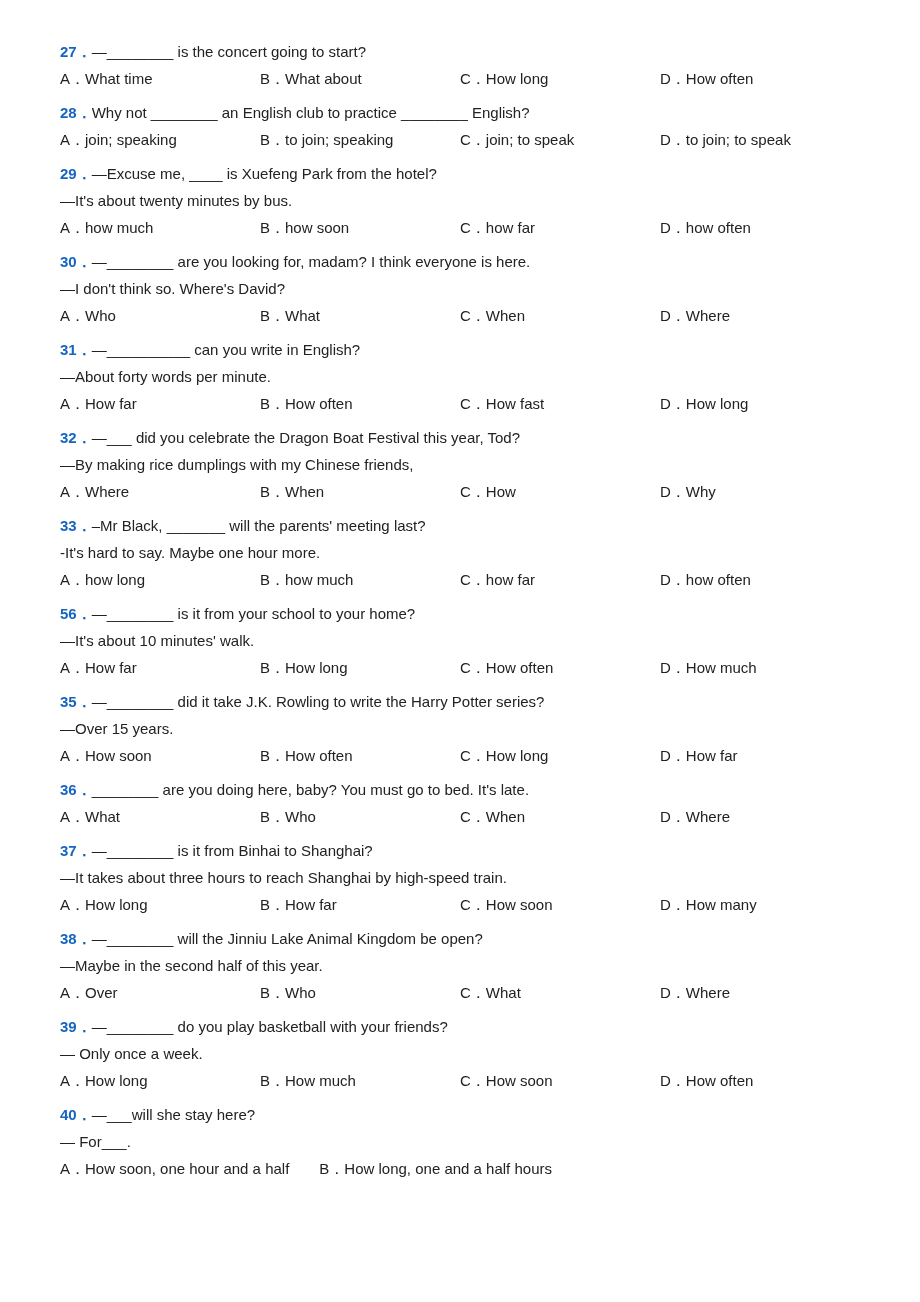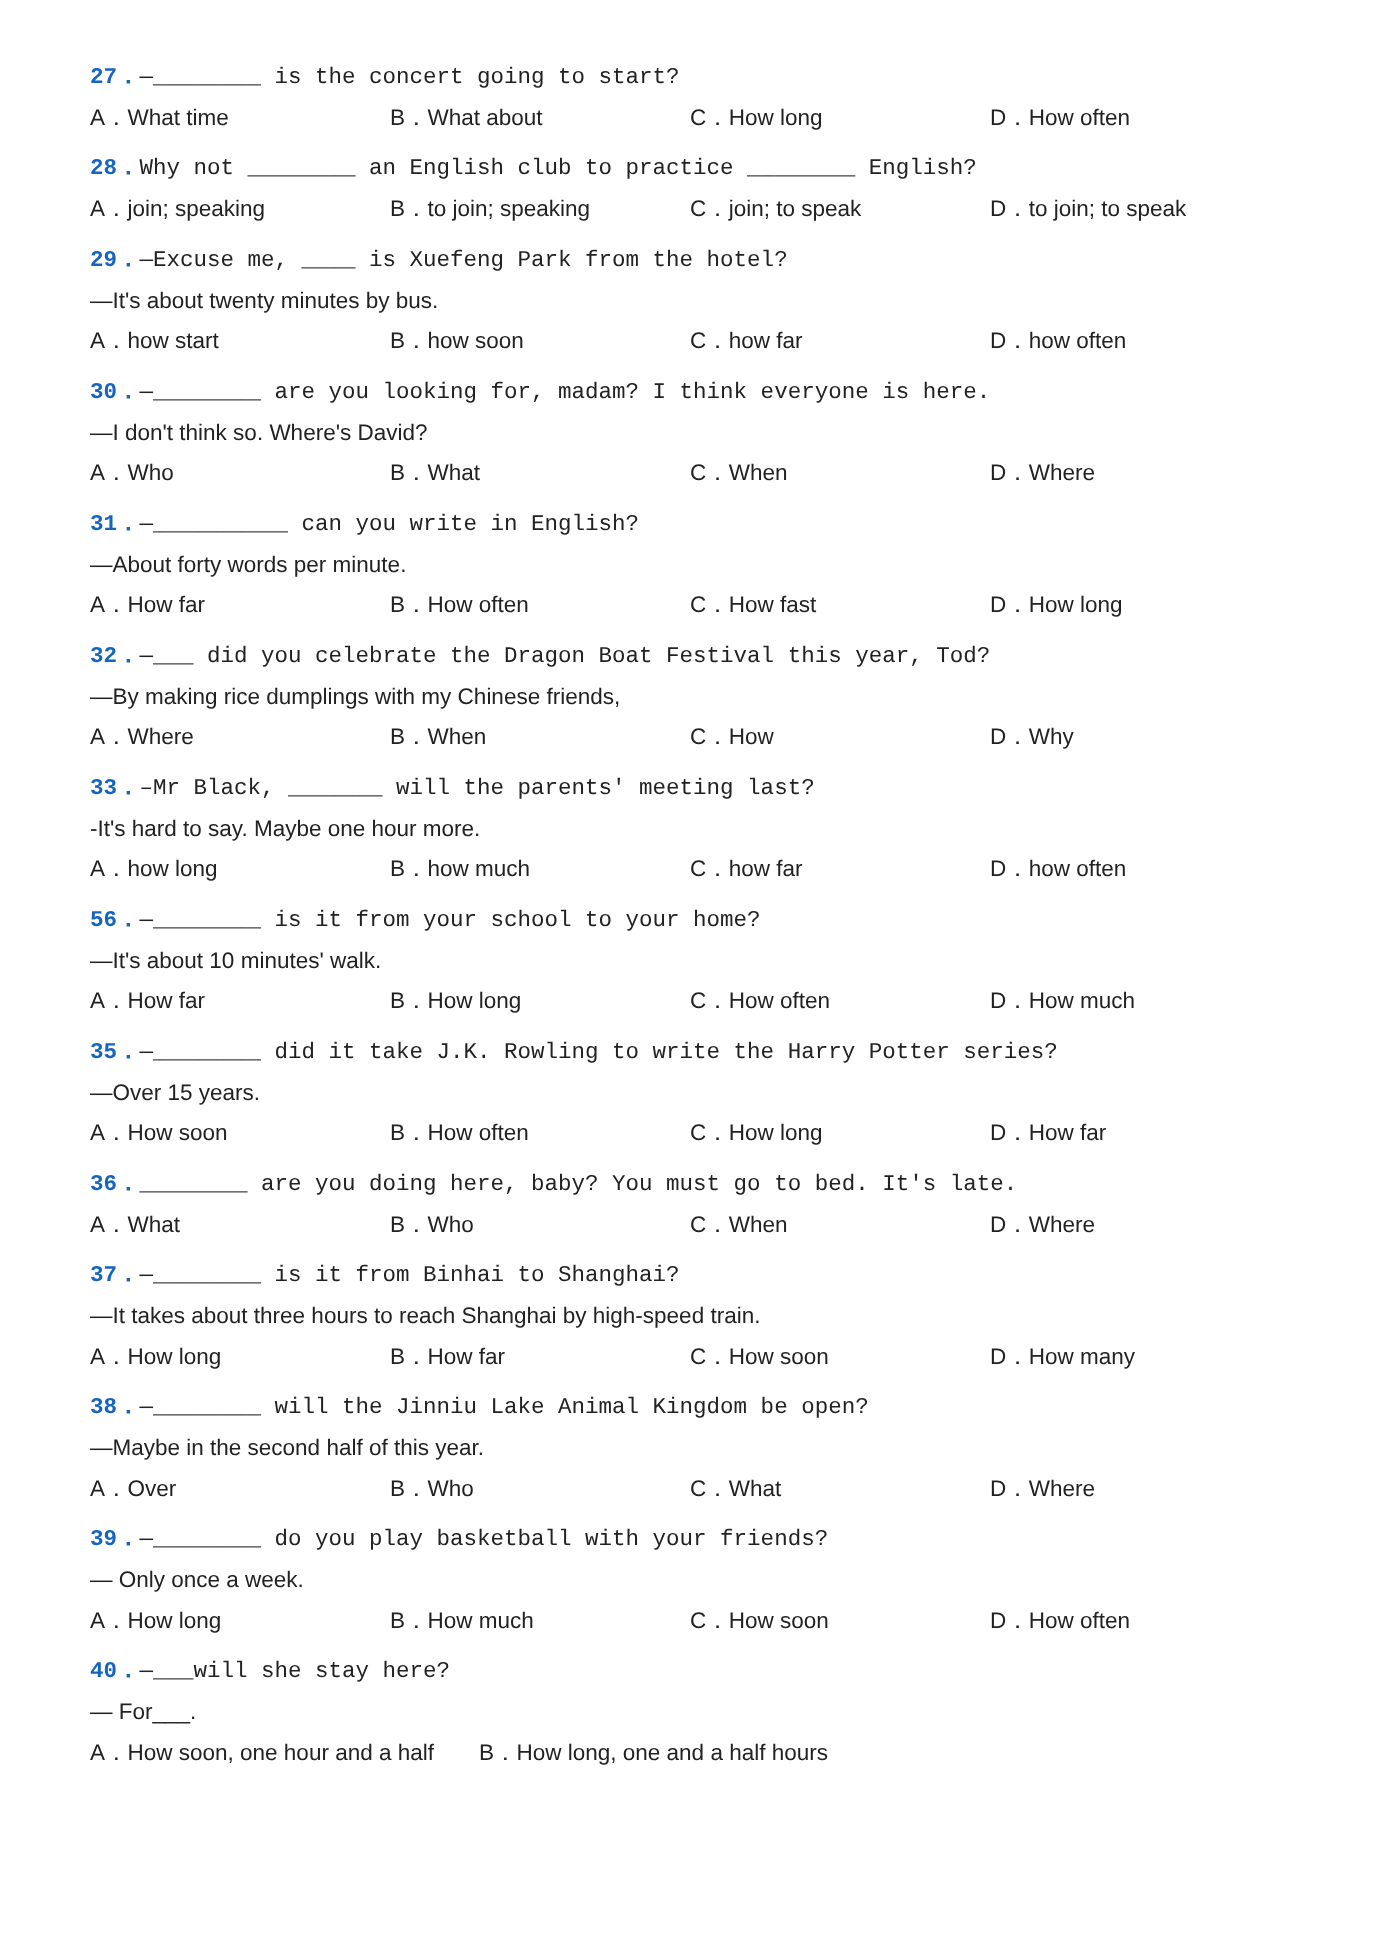--- a/index.html
+++ b/index.html
@@ -11,21 +11,20 @@
       padding: 40px 60px;
       width: 920px;
       min-height: 1302px;
     }
     .question-block {
       margin-bottom: 10px;
     }
     .question-line {
       margin-bottom: 3px;
       line-height: 1.6;
-      font-family: Liberation Mono, monospace;
     }
     .answer-line {
       margin-bottom: 3px;
       line-height: 1.6;
     }
     .options-line {
       display: flex;
       margin-bottom: 8px;
       line-height: 1.6;
     }
@@ -74,21 +73,21 @@
           <div class="option">A．join; speaking</div>
           <div class="option">B．to join; speaking</div>
           <div class="option">C．join; to speak</div>
           <div class="option">D．to join; to speak</div>
         </div>
       </div>
       <div class="question-block">
         <div class="question-line"><span class="q-num">29．</span>—Excuse me, ____ is Xuefeng Park from the hotel?</div>
         <div class="answer-line">—It's about twenty minutes by bus.</div>
         <div class="options-line">
-          <div class="option">A．how start</div>
+          <div class="option">A．how much</div>
           <div class="option">B．how soon</div>
           <div class="option">C．how far</div>
           <div class="option">D．how often</div>
         </div>
       </div>
       <div class="question-block">
         <div class="question-line"><span class="q-num">30．</span>—________ are you looking for, madam? I think everyone is here.</div>
         <div class="answer-line">—I don't think so. Where's David?</div>
         <div class="options-line">
           <div class="option">A．Who</div>

